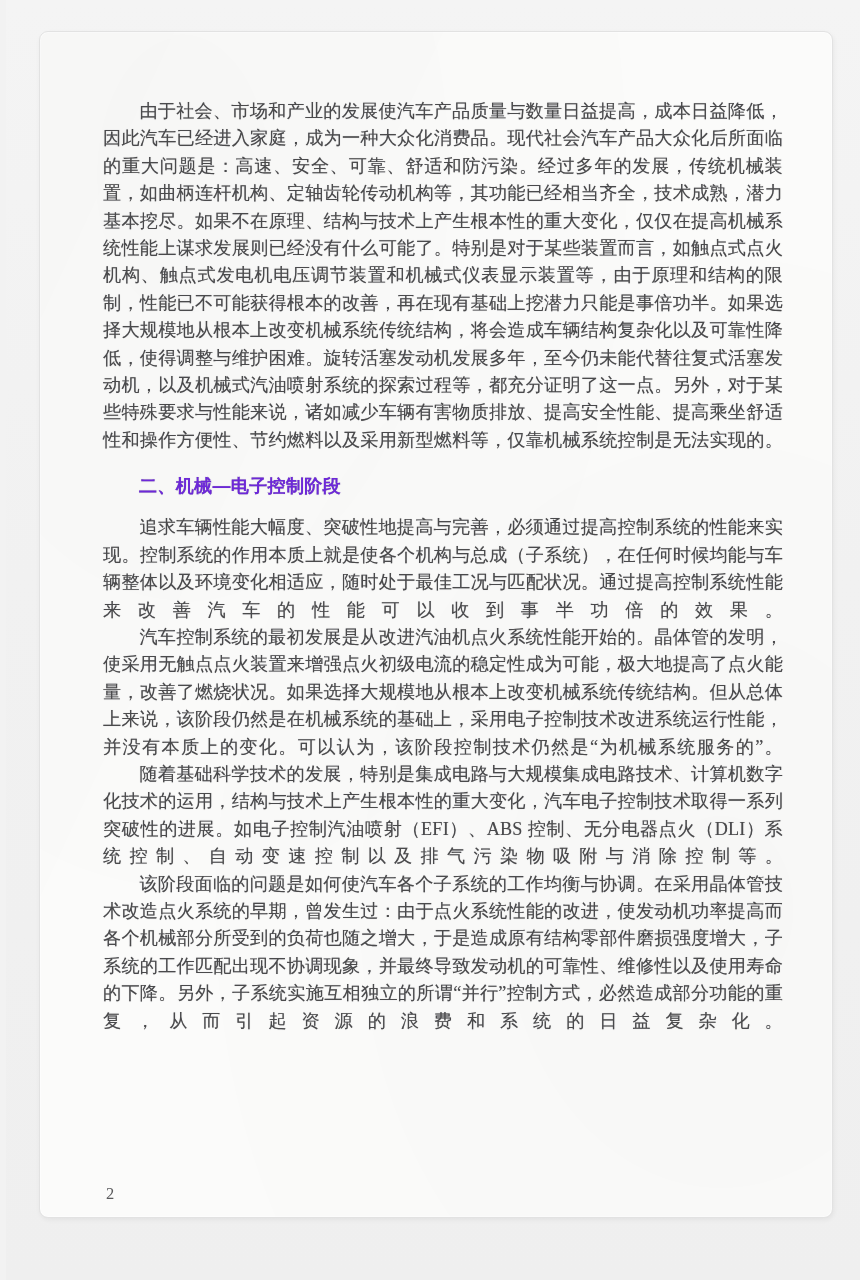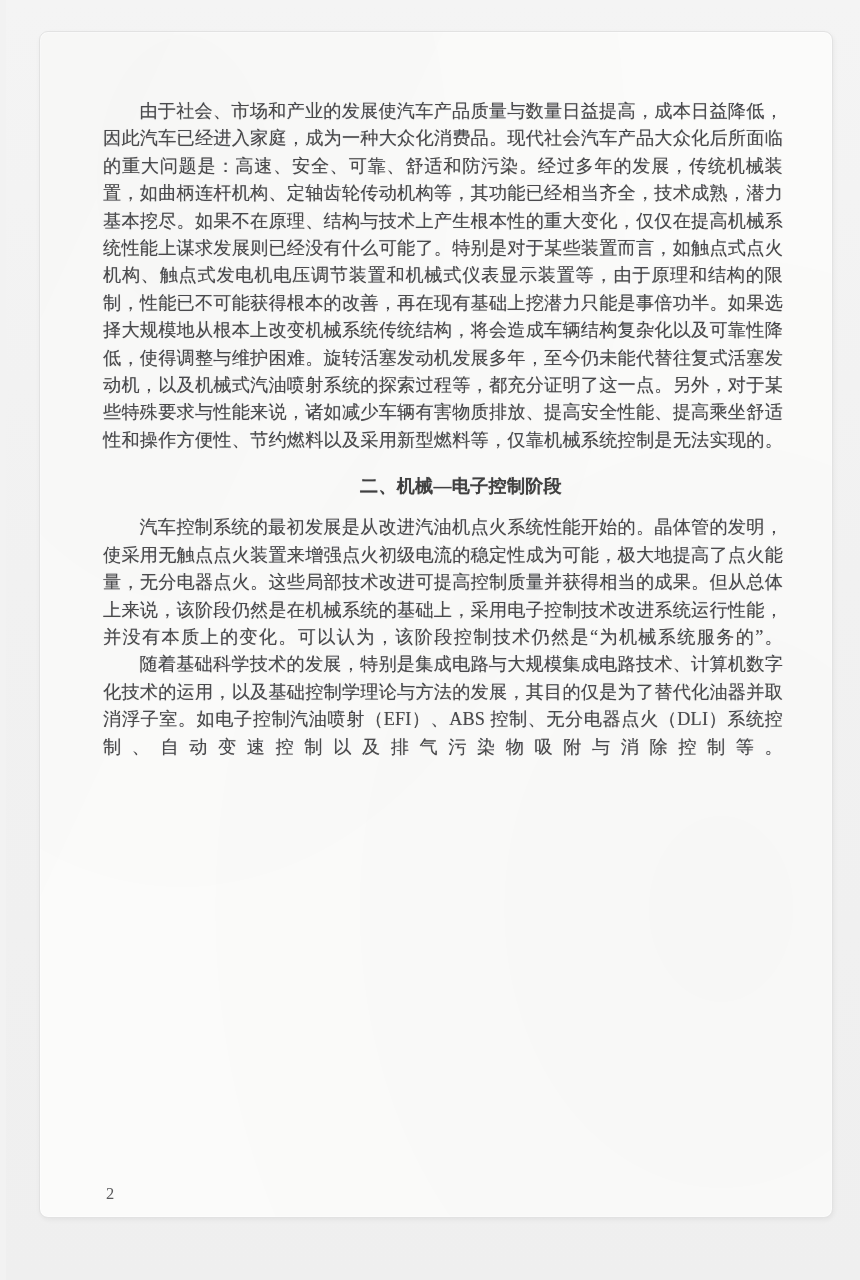--- a/index.html
+++ b/index.html
@@ -62,26 +62,25 @@
 
   .para.tail-justify {
     text-align-last: justify;
   }
 
   .section-heading {
     margin: 19px 0 14px 0;
     font-size: 18px;
     line-height: 27px;
     font-weight: bold;
-    color: #404040;
+    color: #6d28d9;
     text-indent: 2em;
     letter-spacing: 0.02em;
-    font-family: Liberation Serif, serif;
+    font-family: Liberation Sans, sans-serif;
     text-shadow: 0 0 0.7px rgba(70,70,75,0.5);
-    text-align: center;
   }
 
   #page-number {
     position: absolute;
     left: 66px;
     top: 1152px;
     font-size: 16.5px;
     line-height: 20px;
     color: #5a5a5c;
     font-family: "Liberation Serif", "DejaVu Serif", serif;
@@ -107,26 +106,28 @@
   <div id="page-sheet">
 
     <div id="paper-grain"></div>
 
     <div id="text-column">
 
       <p class="para tail-justify">由于社会、市场和产业的发展使汽车产品质量与数量日益提高，成本日益降低，因此汽车已经进入家庭，成为一种大众化消费品。现代社会汽车产品大众化后所面临的重大问题是：高速、安全、可靠、舒适和防污染。经过多年的发展，传统机械装置，如曲柄连杆机构、定轴齿轮传动机构等，其功能已经相当齐全，技术成熟，潜力基本挖尽。如果不在原理、结构与技术上产生根本性的重大变化，仅仅在提高机械系统性能上谋求发展则已经没有什么可能了。特别是对于某些装置而言，如触点式点火机构、触点式发电机电压调节装置和机械式仪表显示装置等，由于原理和结构的限制，性能已不可能获得根本的改善，再在现有基础上挖潜力只能是事倍功半。如果选择大规模地从根本上改变机械系统传统结构，将会造成车辆结构复杂化以及可靠性降低，使得调整与维护困难。旋转活塞发动机发展多年，至今仍未能代替往复式活塞发动机，以及机械式汽油喷射系统的探索过程等，都充分证明了这一点。另外，对于某些特殊要求与性能来说，诸如减少车辆有害物质排放、提高安全性能、提高乘坐舒适性和操作方便性、节约燃料以及采用新型燃料等，仅靠机械系统控制是无法实现的。</p>
 
       <h2 class="section-heading">二、机械—电子控制阶段</h2>
 
+      <p class="para tail-justify">追求车辆性能大幅度、突破性地提高与完善，必须通过提高控制系统的性能来实现。控制系统的作用本质上就是使各个机构与总成（子系统），在任何时候均能与车辆整体以及环境变化相适应，随时处于最佳工况与匹配状况。通过提高控制系统性能来改善汽车的性能可以收到事半功倍的效果。</p>
 
-      <p class="para tail-justify">汽车控制系统的最初发展是从改进汽油机点火系统性能开始的。晶体管的发明，使采用无触点点火装置来增强点火初级电流的稳定性成为可能，极大地提高了点火能量，无分电器点火。这些局部技术改进可提高控制质量并获得相当的成果。但从总体上来说，该阶段仍然是在机械系统的基础上，采用电子控制技术改进系统运行性能，并没有本质上的变化。可以认为，该阶段控制技术仍然是“为机械系统服务的”。</p>
+      <p class="para tail-justify">汽车控制系统的最初发展是从改进汽油机点火系统性能开始的。晶体管的发明，使采用无触点点火装置来增强点火初级电流的稳定性成为可能，极大地提高了点火能量，改善了燃烧状况。如果选择大规模地从根本上改变机械系统传统结构。但从总体上来说，该阶段仍然是在机械系统的基础上，采用电子控制技术改进系统运行性能，并没有本质上的变化。可以认为，该阶段控制技术仍然是“为机械系统服务的”。</p>
 
 
-      <p class="para tail-justify">随着基础科学技术的发展，特别是集成电路与大规模集成电路技术、计算机数字化技术的运用，以及基础控制学理论与方法的发展，其目的仅是为了替代化油器并取消浮子室。如电子控制汽油喷射（EFI）、ABS 控制、无分电器点火（DLI）系统控制、自动变速控制以及排气污染物吸附与消除控制等。</p>
+      <p class="para tail-justify">随着基础科学技术的发展，特别是集成电路与大规模集成电路技术、计算机数字化技术的运用，结构与技术上产生根本性的重大变化，汽车电子控制技术取得一系列突破性的进展。如电子控制汽油喷射（EFI）、ABS 控制、无分电器点火（DLI）系统控制、自动变速控制以及排气污染物吸附与消除控制等。</p>
 
+      <p class="para tail-justify">该阶段面临的问题是如何使汽车各个子系统的工作均衡与协调。在采用晶体管技术改造点火系统的早期，曾发生过：由于点火系统性能的改进，使发动机功率提高而各个机械部分所受到的负荷也随之增大，于是造成原有结构零部件磨损强度增大，子系统的工作匹配出现不协调现象，并最终导致发动机的可靠性、维修性以及使用寿命的下降。另外，子系统实施互相独立的所谓“并行”控制方式，必然造成部分功能的重复，从而引起资源的浪费和系统的日益复杂化。</p>
 
 
     </div>
 
     <div id="page-number">2</div>
 
   </div>
 </div>
 
 </body></html>

